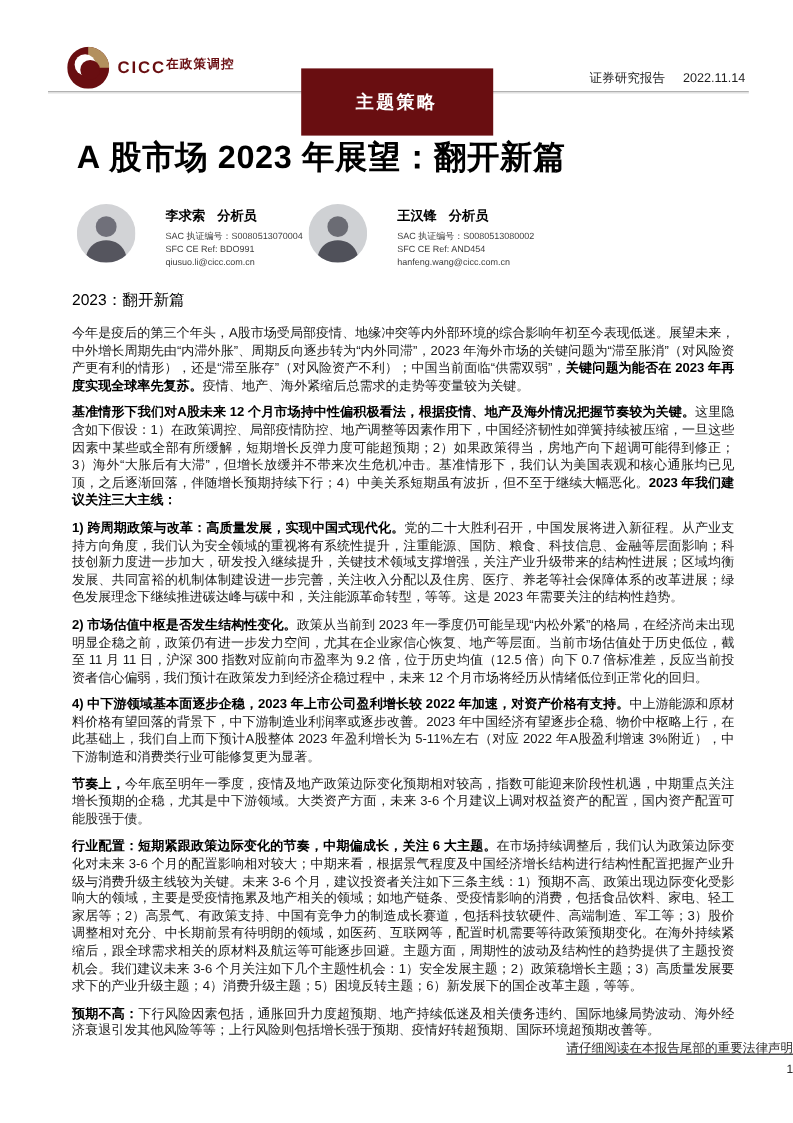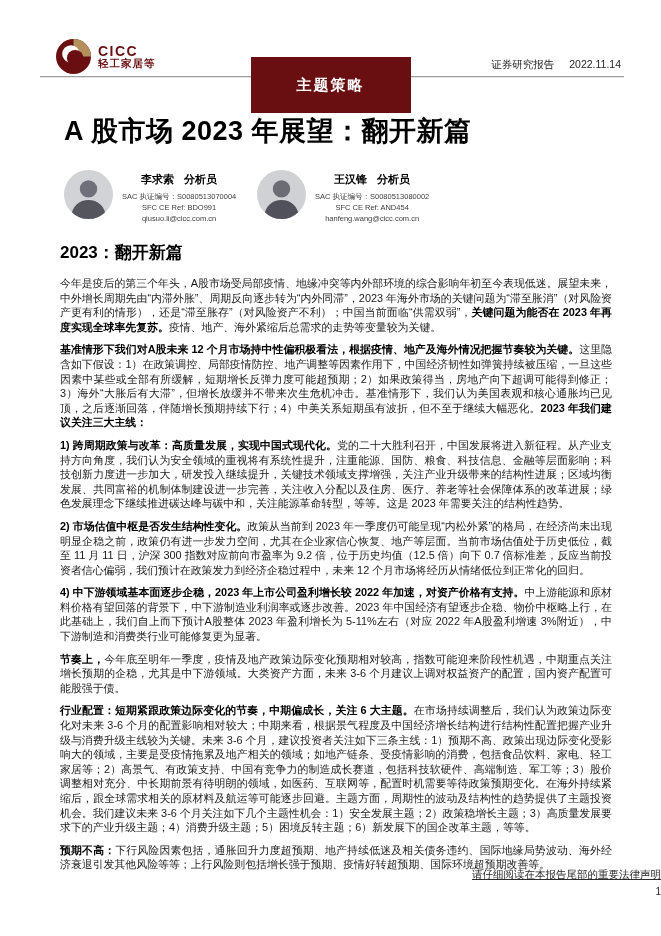--- a/index.html
+++ b/index.html
@@ -15,21 +15,21 @@
     overflow: hidden;
     color: #1a1a1a;
   }
 
   
   .logo-block {
     position: absolute; top: 39px; left: 56px;
     display: flex; align-items: center; gap: 7px;
   }
   .logo-mark { width: 35px; height: 35px; display: block; }
-  .logo-text { display: flex; flex-direction: column; line-height: 1.05; }
+  .logo-text { display: flex; flex-direction: row; line-height: 1.05; }
   .logo-brand {
     font-size: 14px; font-weight: 700; letter-spacing: 1.5px;
     color: var(--brand, #690e11);
   }
   .logo-brand-cn {
     font-size: 10.5px; font-weight: 700; letter-spacing: 1px;
     color: var(--brand, #690e11);
   }
 
   .header-rule {
@@ -60,35 +60,35 @@
     position: absolute; top: 113px; left: 60px; right: 49px;
   }
   h1.report-title {
     font-size: 27px; font-weight: 700; color: #000;
     letter-spacing: 0.5px;
     margin: 0 0 21px 4px;
     white-space: nowrap;
   }
 
   .analysts { display: flex; margin-left: 4px; margin-bottom: 17px; }
-  .analyst-card { display: flex; gap: 9px; width: 193px; text-align: center; }
+  .analyst-card { display: flex; gap: 25px; width: 193px; }
   .analyst-card:last-child { width: auto; }
   .avatar {
     width: 49px; height: 49px; border-radius: 50%;
     overflow: hidden; flex: 0 0 auto;
   }
   .avatar svg { display: block; width: 100%; height: 100%; }
   .analyst-info { padding-top: 2px; }
   .analyst-name-row { font-size: 11px; font-weight: 700; color: #000; margin-bottom: 4px; }
   .analyst-name-row .role { margin-left: 10px; }
   .analyst-line { font-size: 7.5px; line-height: 11px; color: #3d3d3d; }
   .analyst-line.email { color: #3d3d3d; text-decoration: none; display: block; }
 
   h2.section-heading {
-    font-size: 17px; font-weight: 700; color: #000;
+    font-size: 13px; font-weight: 400; color: #000;
     margin: 0 0 12px 0;
   }
   p.para {
     font-size: 10.9px; line-height: 14.6px;
     text-align: justify;
     color: #1a1a1a;
     margin: 0 0 8px 0;
   }
   p.para .bold { font-weight: 700; color: #000; }
 
@@ -119,21 +119,21 @@
   <header>
     <div class="logo-block">
       <svg class="logo-mark" viewBox="0 0 34 34" aria-hidden="true">
         <circle cx="17" cy="17" r="17" fill="#690e11"></circle>
         <path d="M17 0 A 17 17 0 0 1 34 17 L 17 17 Z" fill="#b3905e"></path>
         <circle cx="14.5" cy="14.5" r="8.5" fill="#ffffff"></circle>
         <circle cx="18.6" cy="18.6" r="8" fill="#690e11"></circle>
       </svg>
       <div class="logo-text">
         <span class="logo-brand">CICC</span>
-        <span class="logo-brand-cn">轻工家居等</span>
+        <span class="logo-brand-cn">在政策调控</span>
       </div>
     </div>
 
     <div class="header-rule"></div>
 
     <div class="banner">主题策略</div>
 
     <div class="report-meta">
       <span>证券研究报告</span>
       <span>2022.11.14</span>

